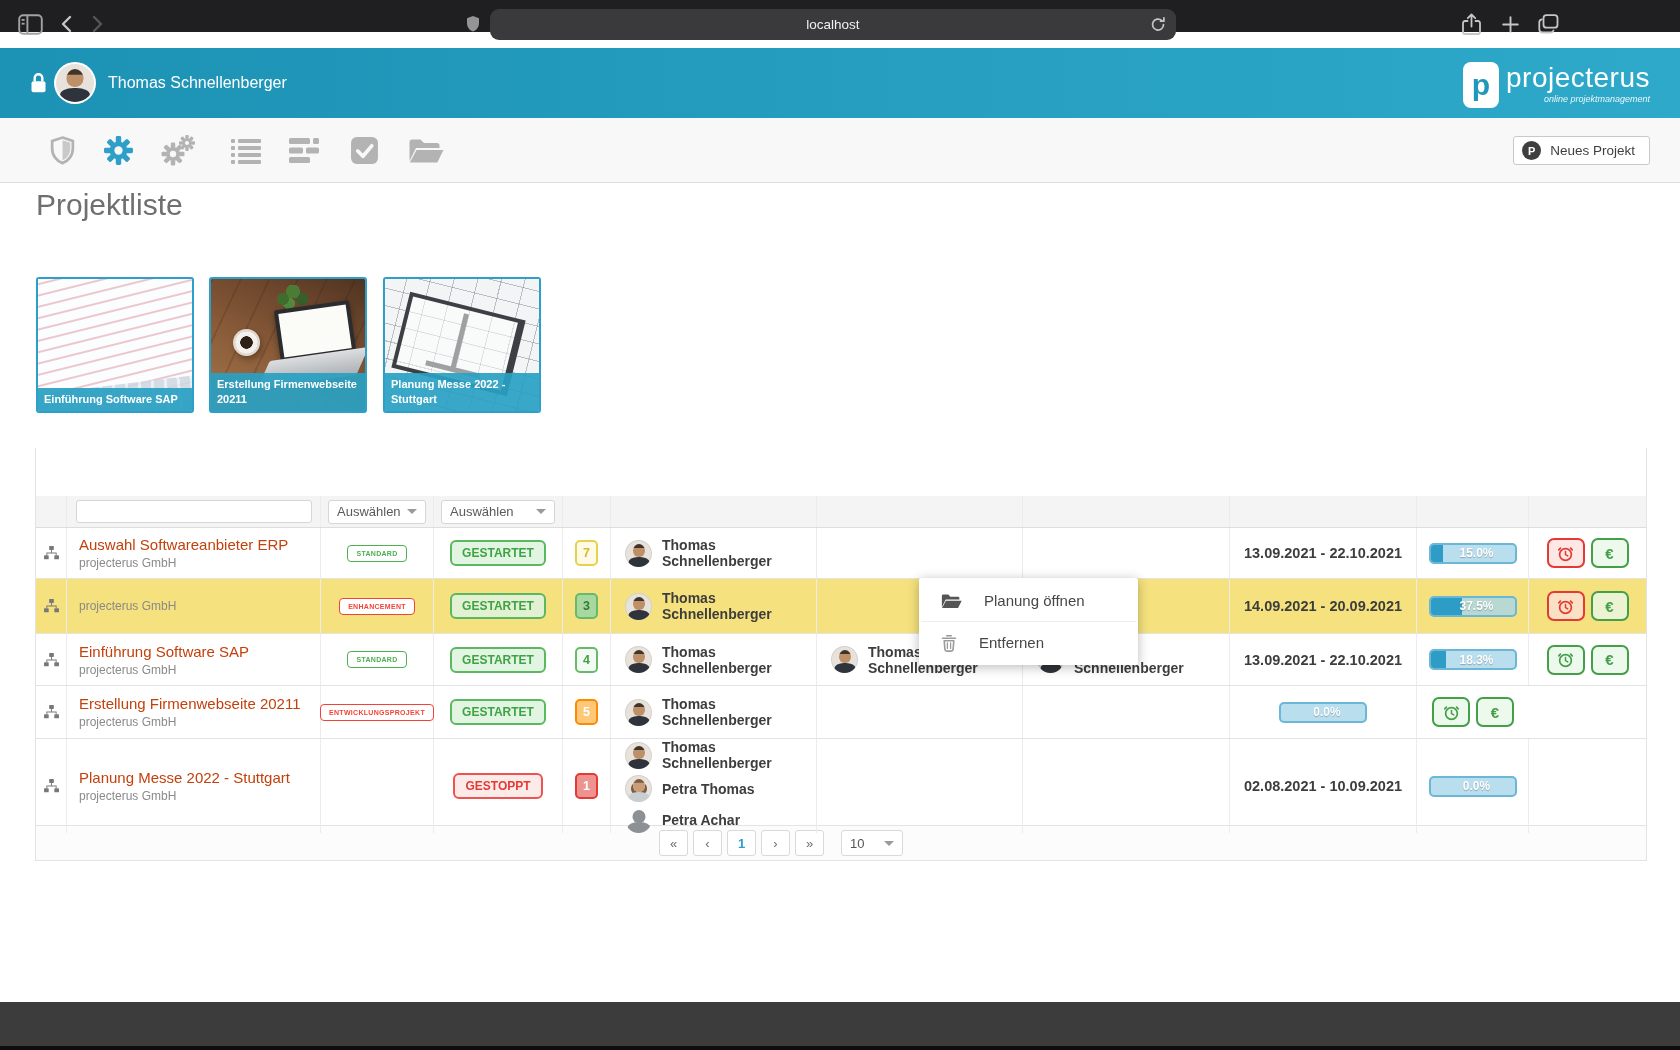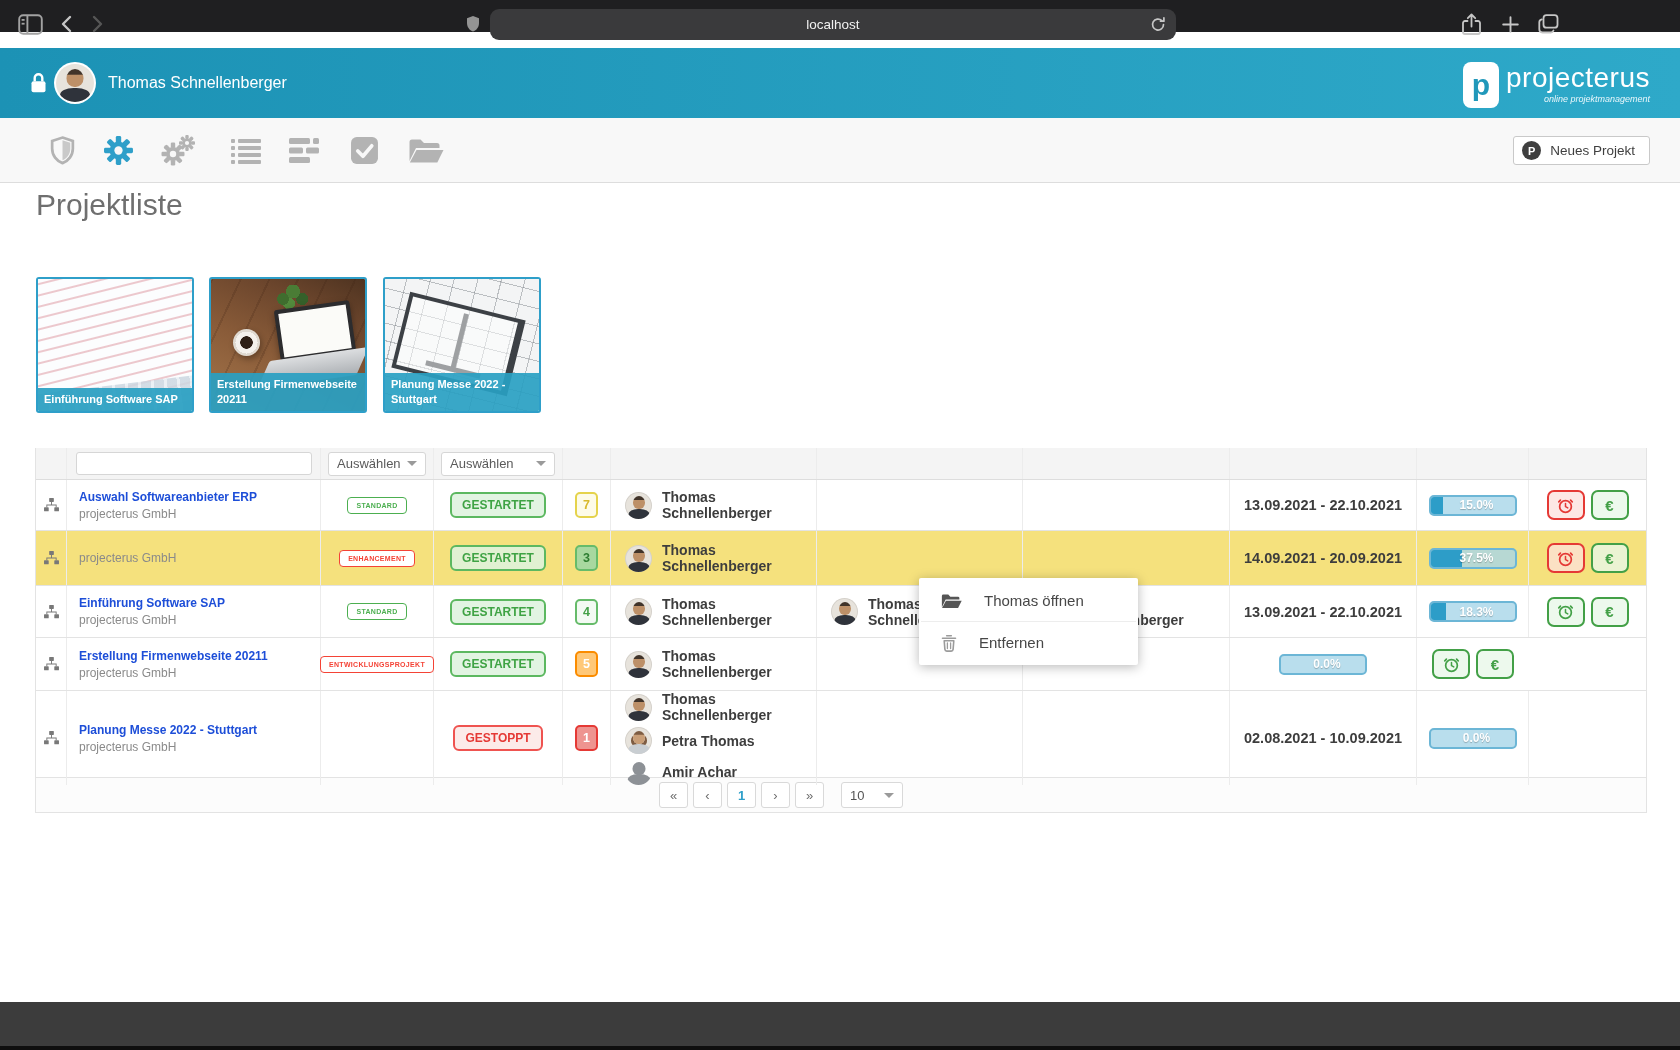--- a/index.html
+++ b/index.html
@@ -100,41 +100,41 @@
   .wall2 { position:absolute; background:#3c4045; width:56px; height:5px; left:40px; top:88px;
     transform:rotate(14deg); }
   .thumb-label { position:absolute; left:0; right:0; bottom:0; background:rgba(41,160,194,.92);
     color:#fff; font-size:11px; font-weight:bold; padding:4px 6px 5px; line-height:1.3; min-height:22px; }
 
   
   .table { position:absolute; left:35px; top:448px; width:1612px; border-left:1px solid #e3e3e3;
     border-right:1px solid #e3e3e3; border-bottom:1px solid #e3e3e3; --cols:31px 254px 113px 129px 48px 206px 206px 207px 187px 112px 117px; }
   .thead, .tfilter, .trow { display:grid; grid-template-columns:var(--cols); }
   .thead { background:#f4f4f4; height:26px; }
-  .tfilter { background:#f4f4f4; height:32px; border-bottom:1px solid #ddd; }
+  .tfilter { background:#f4f4f4; height:32px; border-bottom:1px solid #ddd;margin-top:48px; }
   .thead > div, .tfilter > div, .trow > div { border-right:1px solid #ececec; position:relative; }
   .thead > div:last-child, .tfilter > div:last-child, .trow > div:last-child { border-right:none; }
   .th { display:flex; align-items:center; justify-content:center; font-size:12.5px; font-weight:bold;
     color:#3f3f3f; }
   .sortable::before { content:"\25BC"; position:absolute; left:9px; top:7px; font-size:9px; color:#555; }
   .tfilter > div { display:flex; align-items:center; justify-content:center; }
   .filter-input { width:236px; height:23px; border:1px solid #d6d6d6; border-radius:3px; background:#fff;
     outline:none; padding:0 6px; font-size:13px; }
   .select { height:24px; background:#fff; border:1px solid #d6d6d6; border-radius:3px; display:flex;
     align-items:center; justify-content:space-between; padding:0 8px; font-size:13px; color:#5a5a5a;
     cursor:pointer; }
   .sel-k { width:98px; } .sel-s { width:114px; }
   .caret { width:0; height:0; border-left:5px solid transparent; border-right:5px solid transparent;
     border-top:5px solid #9a9a9a; }
   .trow { background:#fff; border-bottom:1px solid #e3e3e3; }
   .trow.hl { background:#f5e17d; }
   .r1 { height:51px; } .r2 { height:55px; } .r3 { height:52px; } .r4 { height:53px; } .r5 { height:87px; }
   .c-tree { display:flex; align-items:center; justify-content:center; }
   .c-proj { display:flex; flex-direction:column; justify-content:center; padding-left:12px; gap:3px; }
-  .pname { font-size:12px; font-weight:bold; color:#1d4ed8; }
+  .pname { font-size:15px; font-weight:normal; color:#c2410c; }
   .pcompany { font-size:12px; color:#8a8a8a; }
   .c-mid { display:flex; align-items:center; justify-content:center; }
   .badge-cat { border:1px solid; border-radius:4px; background:#fff; font-size:7px; font-weight:bold;
     padding:4px 8px; letter-spacing:.3px; }
   .cat-green { color:#4caf50; border-color:#4caf50; }
   .cat-red { color:#f44336; border-color:#f44336; }
   .badge-status { border:2px solid; border-radius:6px; font-size:12px; font-weight:bold; padding:4px 10px; }
   .st-started { color:#3fa344; border-color:#5cb860; background:rgba(222,242,222,.88); }
   .st-stopped { color:#e53935; border-color:#ef5350; background:rgba(252,232,230,.88); }
   .prio { width:23px; height:26px; border-radius:5px; border:2px solid; font-size:12.5px; font-weight:bold;
@@ -642,21 +642,21 @@
         <span class="person">
             <span class="avatar"></span>
             <span>Thomas Schnellenberger</span>
           </span>
         <span class="person">
             <span class="avatar female"></span>
             <span>Petra Thomas</span>
           </span>
         <span class="person">
             <span class="avatar silhouette"></span>
-            <span>Amir Achar</span>
+            <span>Petra Achar</span>
           </span>
       </div>
       <div class="c-people"></div>
       <div class="c-people"></div>
       <div class="c-date">02.08.2021 - 10.09.2021</div>
       <div class="c-mid">
           <span class="progress">
             <span class="fill" style="width: 0%;"></span>
             <span class="plabel">0.0%</span>
           </span>
@@ -676,21 +676,21 @@
         </span>
     </div>
   </div>
 
   <div class="ctx">
     <div class="ctx-item">
       <svg width="21" height="16" viewBox="0 0 36 27" fill="#555">
           <path d="M1.5 24 V5 a2.5 2.5 0 0 1 2.5-2.5 h8.5 l3.5 3.5 h13 a2.5 2.5 0 0 1 2.5 2.5 v2.5 H8 Z"></path>
           <path d="M1.8 25.5 L8.5 13 h27 l-6.2 12.5 Z"></path>
         </svg>
-      <span>Thomas öffnen</span>
+      <span>Planung öffnen</span>
     </div>
     <div class="ctx-div"></div>
     <div class="ctx-item">
       <svg width="16" height="18" viewBox="0 0 16 18">
           <path d="M5.7 1.8 h4.6 M1.5 4.3 h13" stroke="#9b9b9b" stroke-width="1.6" fill="none" stroke-linecap="round"></path>
           <path d="M3.2 6.8 h9.6 l-.7 8.6 a1.9 1.9 0 0 1-1.9 1.7 H5.8 a1.9 1.9 0 0 1-1.9-1.7 z" fill="none" stroke="#9b9b9b" stroke-width="1.6" stroke-linejoin="round"></path>
           <path d="M6.4 9 v5.5 M9.6 9 v5.5" stroke="#9b9b9b" stroke-width="1.3" stroke-linecap="round"></path>
         </svg>
       <span>Entfernen</span>
     </div>

